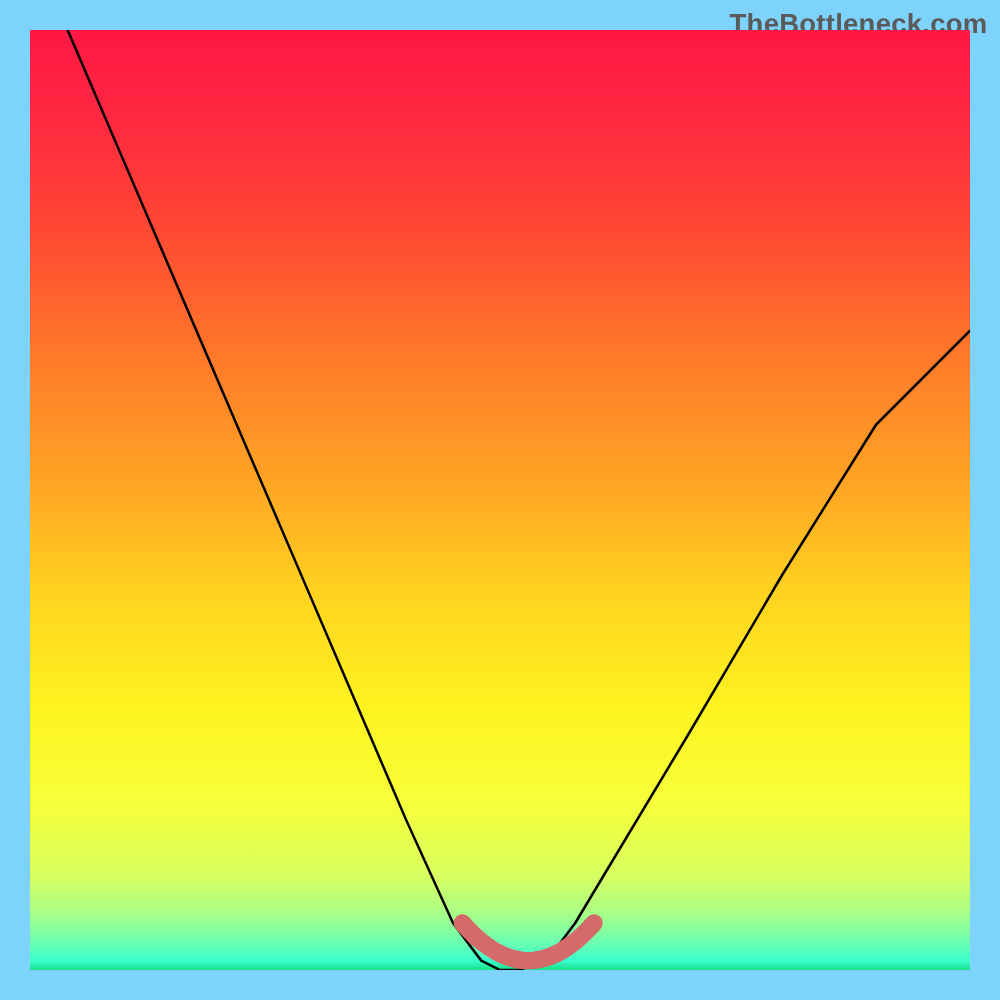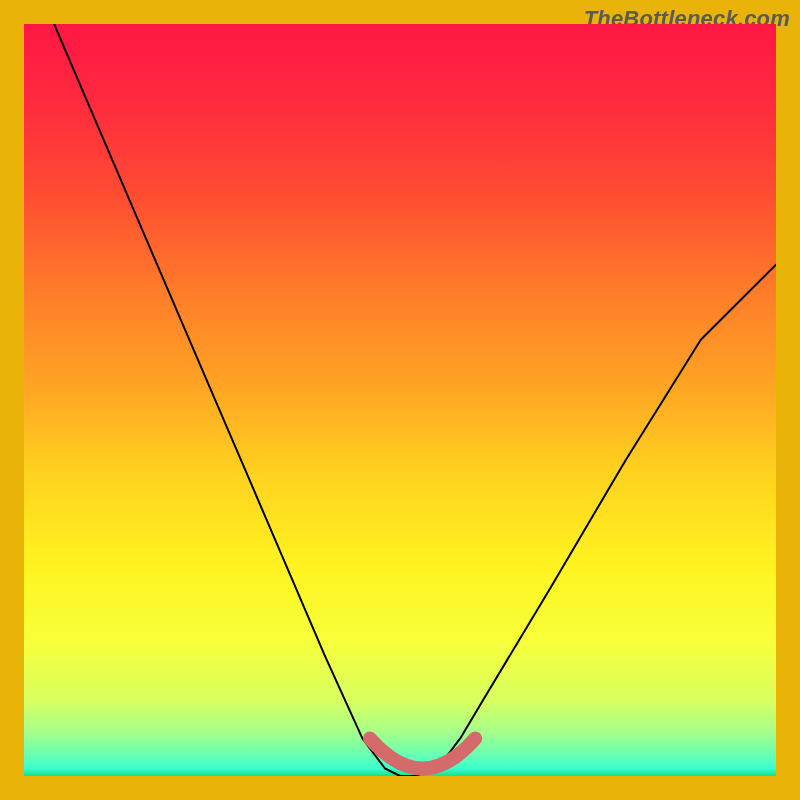--- a/index.html
+++ b/index.html
@@ -8,22 +8,21 @@
     width: 800px;
     height: 800px;
     background: #000;
     font-family: Arial, Helvetica, sans-serif;
     overflow: hidden;
   }
   .stage {
     position: relative;
     width: 800px;
     height: 800px;
-    background: #eab308;
-    font-style: italic;
+    background: #7dd3fc;
   }
   .plot {
     position: absolute;
     left: 24px;
     top: 24px;
     width: 752px;
     height: 752px;
     overflow: hidden;
   }
   .plot svg {

